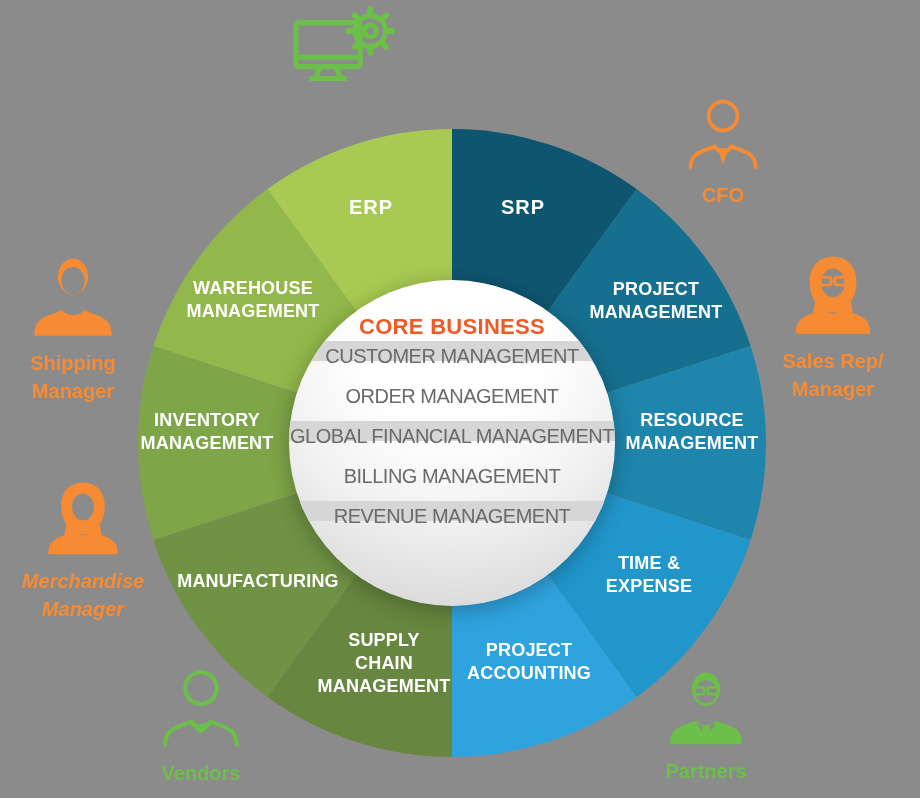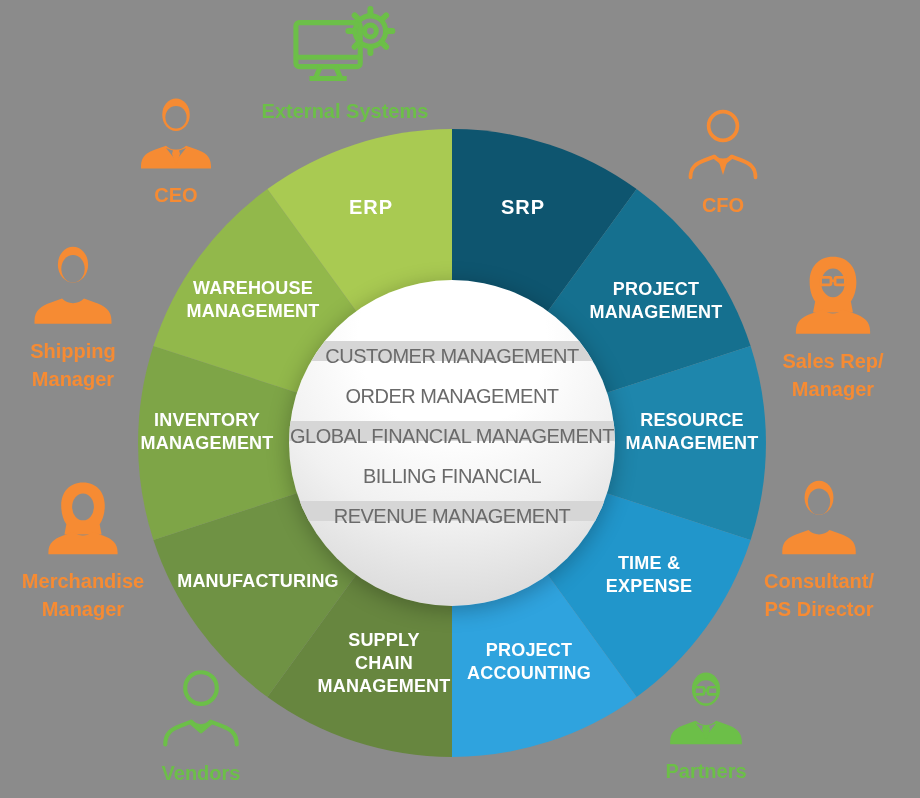--- a/index.html
+++ b/index.html
@@ -51,24 +51,24 @@
   .actor--green{color:var(--green);}
   .actor--orange{color:var(--orange);}
   .actor .icon{display:block;}
   .actor-label{
     margin-top:5px; font-weight:700; font-size:20px; line-height:28px;
     white-space:pre-line;
   }
   .a-external{left:235px;top:4px;width:220px;}
   .a-customers{left:462px;top:0px;width:170px;}
   .a-ceo{left:111px;top:96px;width:130px;}
-  .a-cfo{left:658px;top:106px;width:130px;}
-  .a-shipping{left:8px;top:244px;width:130px;}
+  .a-cfo{left:658px;top:96px;width:130px;}
+  .a-shipping{left:8px;top:256px;width:130px;}
   .a-salesrep{left:753px;top:254px;width:160px;}
-  .a-merchandise{left:13px;top:480px;width:140px;}
+  .a-merchandise{left:13px;top:480px;width:140px;font-style:italic;}
   .a-consultant{left:733px;top:478px;width:172px;}
   .a-vendors{left:146px;top:666px;width:110px;text-align:right;}
   .a-partners{left:651px;top:670px;width:110px;}
 </style>
 </head>
 <body>
 
 <svg width="0" height="0" style="position:absolute" aria-hidden="true">
   <defs>
     <symbol id="sym-male-solid" viewBox="0 0 64 64">
@@ -178,41 +178,35 @@
   <div class="wedge-label" style="left:258px;top:581px;">MANUFACTURING</div>
   <div class="wedge-label" style="left:649px;top:575px;text-align:center;">TIME &amp;
 EXPENSE</div>
   <div class="wedge-label" style="left:384px;top:663px;">SUPPLY
 CHAIN
 MANAGEMENT</div>
   <div class="wedge-label" style="left:529px;top:662px;">PROJECT
 ACCOUNTING</div>
 
   <div class="core-circle">
+    <div class="core-title">CORE BUSINESS</div>
     <div class="core-row band r0">CUSTOMER MANAGEMENT</div>
     <div class="core-row r1">ORDER MANAGEMENT</div>
     <div class="core-row band r2">GLOBAL FINANCIAL MANAGEMENT</div>
-    <div class="core-row r3">BILLING FINANCIAL</div>
+    <div class="core-row r3">BILLING MANAGEMENT</div>
     <div class="core-row band r4">REVENUE MANAGEMENT</div>
   </div>
 
   <div class="actor actor--green a-external">
     <svg class="icon" width="110" height="88">
         <use href="#sym-monitor-gear"></use>
       </svg>
-    <div class="actor-label">External Systems</div>
-  </div>
-
-
-  <div class="actor actor--orange a-ceo">
-    <svg class="icon" width="80" height="80">
-        <use href="#sym-male-suit"></use>
-      </svg>
-    <div class="actor-label">CEO</div>
-  </div>
+  </div>
+
+
 
   <div class="actor actor--orange a-cfo">
     <svg class="icon" width="80" height="80">
         <use href="#sym-male-outline-tie"></use>
       </svg>
     <div class="actor-label">CFO</div>
   </div>
 
   <div class="actor actor--orange a-shipping">
     <svg class="icon" width="88" height="88">
@@ -231,27 +225,20 @@
   </div>
 
   <div class="actor actor--orange a-merchandise">
     <svg class="icon" width="82" height="82">
         <use href="#sym-female-solid"></use>
       </svg>
     <div class="actor-label">Merchandise
 Manager</div>
   </div>
 
-  <div class="actor actor--orange a-consultant">
-    <svg class="icon" width="84" height="84">
-        <use href="#sym-male-solid"></use>
-      </svg>
-    <div class="actor-label">Consultant/
-PS Director</div>
-  </div>
 
   <div class="actor actor--green a-vendors">
     <svg class="icon" width="88" height="88">
         <use href="#sym-male-outline"></use>
       </svg>
     <div class="actor-label">Vendors</div>
   </div>
 
   <div class="actor actor--green a-partners">
     <svg class="icon" width="82" height="82">

